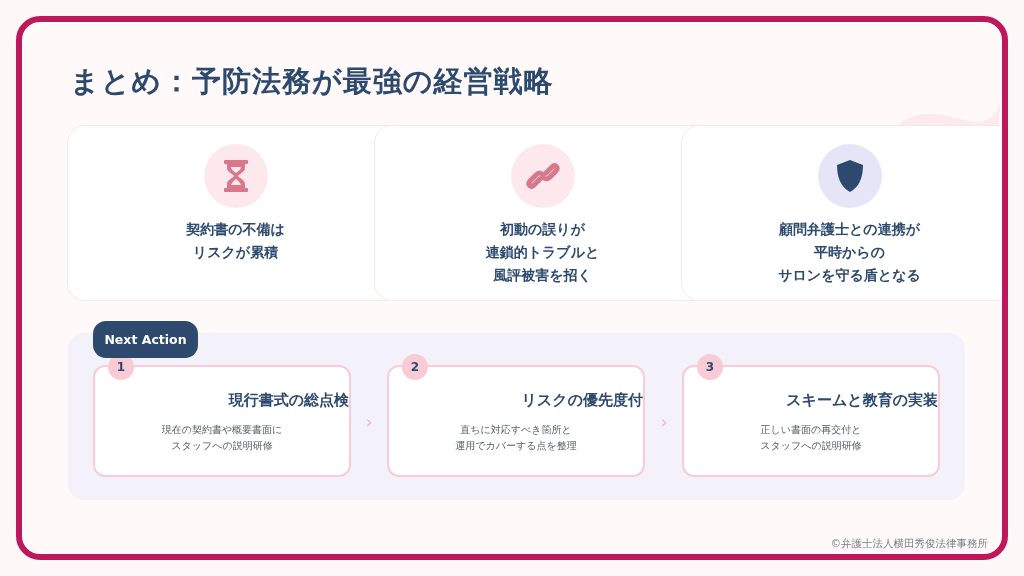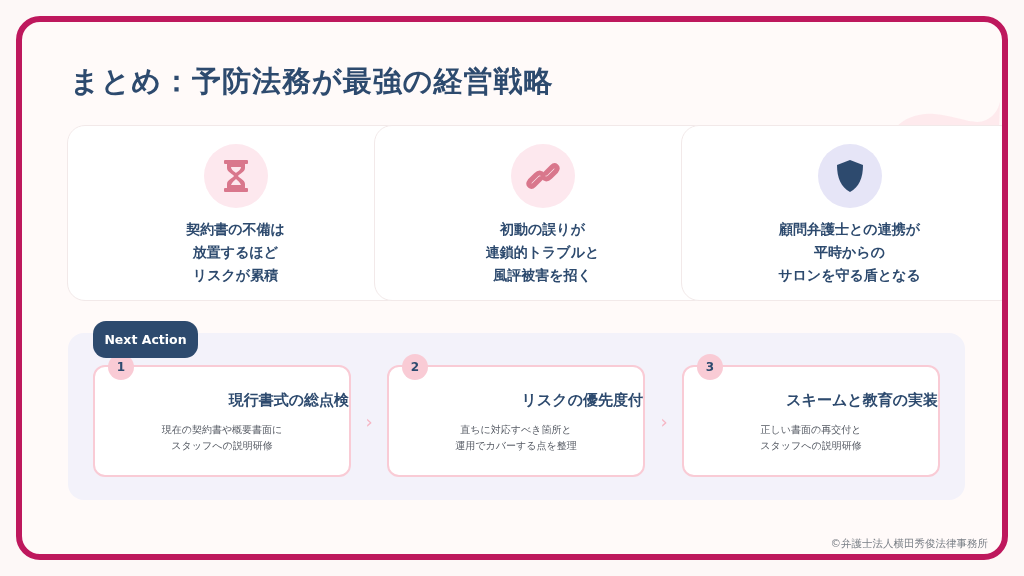--- a/index.html
+++ b/index.html
@@ -83,21 +83,20 @@
       <svg width="26" height="32" viewBox="0 0 26 32">
         <rect x="1" y="0" width="24" height="4" rx="1" fill="#d9778c"></rect>
         <rect x="1" y="28" width="24" height="4" rx="1" fill="#d9778c"></rect>
         <path d="M4 4 H22 V8 C22 12, 16 14, 15 16 C16 18, 22 20, 22 24 V28 H4 V24 C4 20, 10 18, 11 16 C10 14, 4 12, 4 8 Z" fill="#d9778c"></path>
         <path d="M8 7 H18 C18 10, 14 12, 13 13 C12 12, 8 10, 8 7 Z" fill="#fde8ee"></path>
         <path d="M13 19 C14 20, 17 22, 18 25 H8 C9 22, 12 20, 13 19 Z" fill="#fde8ee"></path>
       </svg>
     </div>
     <div class="card-text">
       <span>契約書の不備は</span>
-      <span>放置するほど</span>
       <span>リスクが累積</span>
     </div>
   </div>
 
   <div class="card" style="left:352px;">
     <div class="icon-circle pink">
       <svg width="36" height="36" viewBox="0 0 36 36">
         <g fill="none" stroke="#d9778c" stroke-width="5" stroke-linecap="round">
           <path d="M15 21 L9 27 C6 30, 2 27, 5 23 L11 17 C14 14, 17 15, 18 17"></path>
           <path d="M21 15 L27 9 C30 6, 34 9, 31 13 L25 19 C22 22, 19 21, 18 19"></path>

